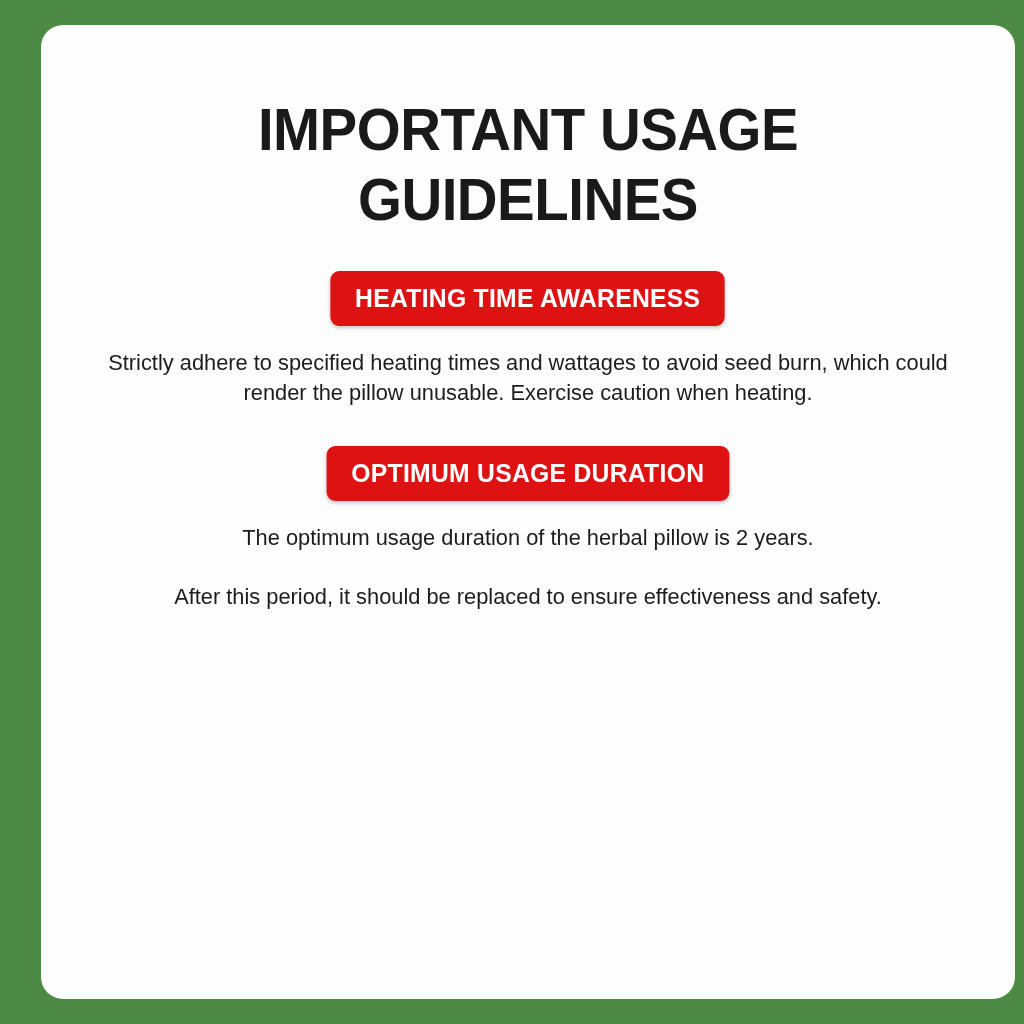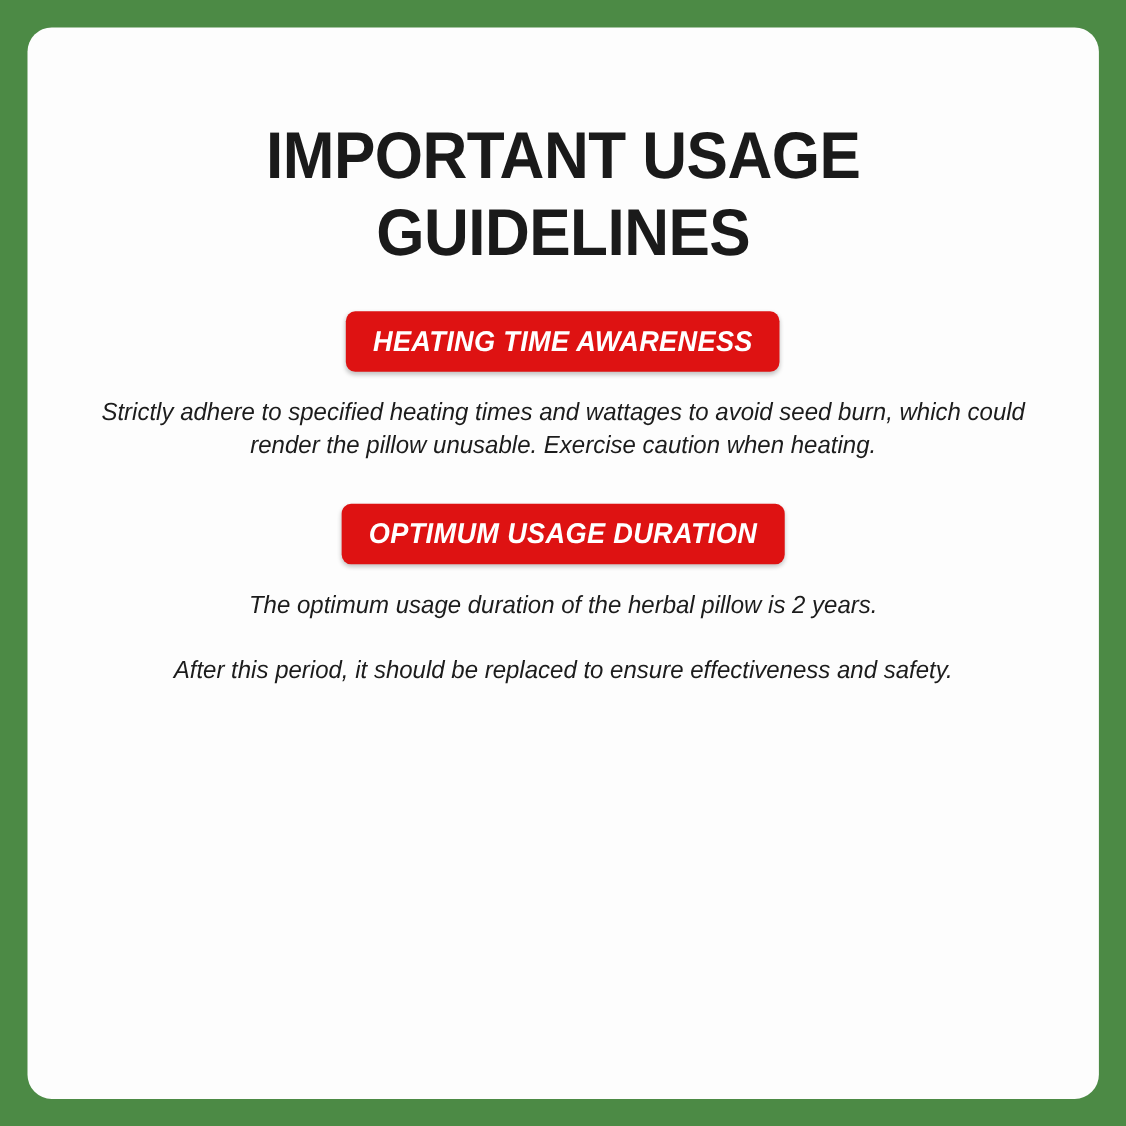--- a/index.html
+++ b/index.html
@@ -8,49 +8,48 @@
   }
   body {
     width: 1024px;
     height: 1024px;
     background: #4C8A45;
     font-family: "Liberation Sans", sans-serif;
     overflow: hidden;
   }
   .poster {
     position: absolute;
-    left: 25px;
+    left: 41px;
     top: 25px;
     width: 974px;
     height: 974px;
     background: #FDFDFD;
     border-radius: 22px;
     box-sizing: border-box;
-    padding: 16px;
+    padding: 4px;
     overflow: hidden;
   }
   .title {
     margin: 0;
     padding: 66px 70px 0 70px;
     text-align: center;
     font-family: "Liberation Sans", sans-serif;
     font-weight: 700;
     font-size: 60px;
     line-height: 1.17;
     letter-spacing: -0.5px;
     color: #1A1A1A;
     transform: scaleX(0.94);
     transform-origin: center top;
   }
   .sections {
     margin-top: 36px;
   }
   .section {
     text-align: center;
-    font-style: italic;
   }
   .badge {
     display: inline-block;
     background: #DE1212;
     color: #FFFFFF;
     font-family: "Liberation Sans", sans-serif;
     font-weight: 700;
     font-size: 26px;
     line-height: 1;
     letter-spacing: 0.3px;

